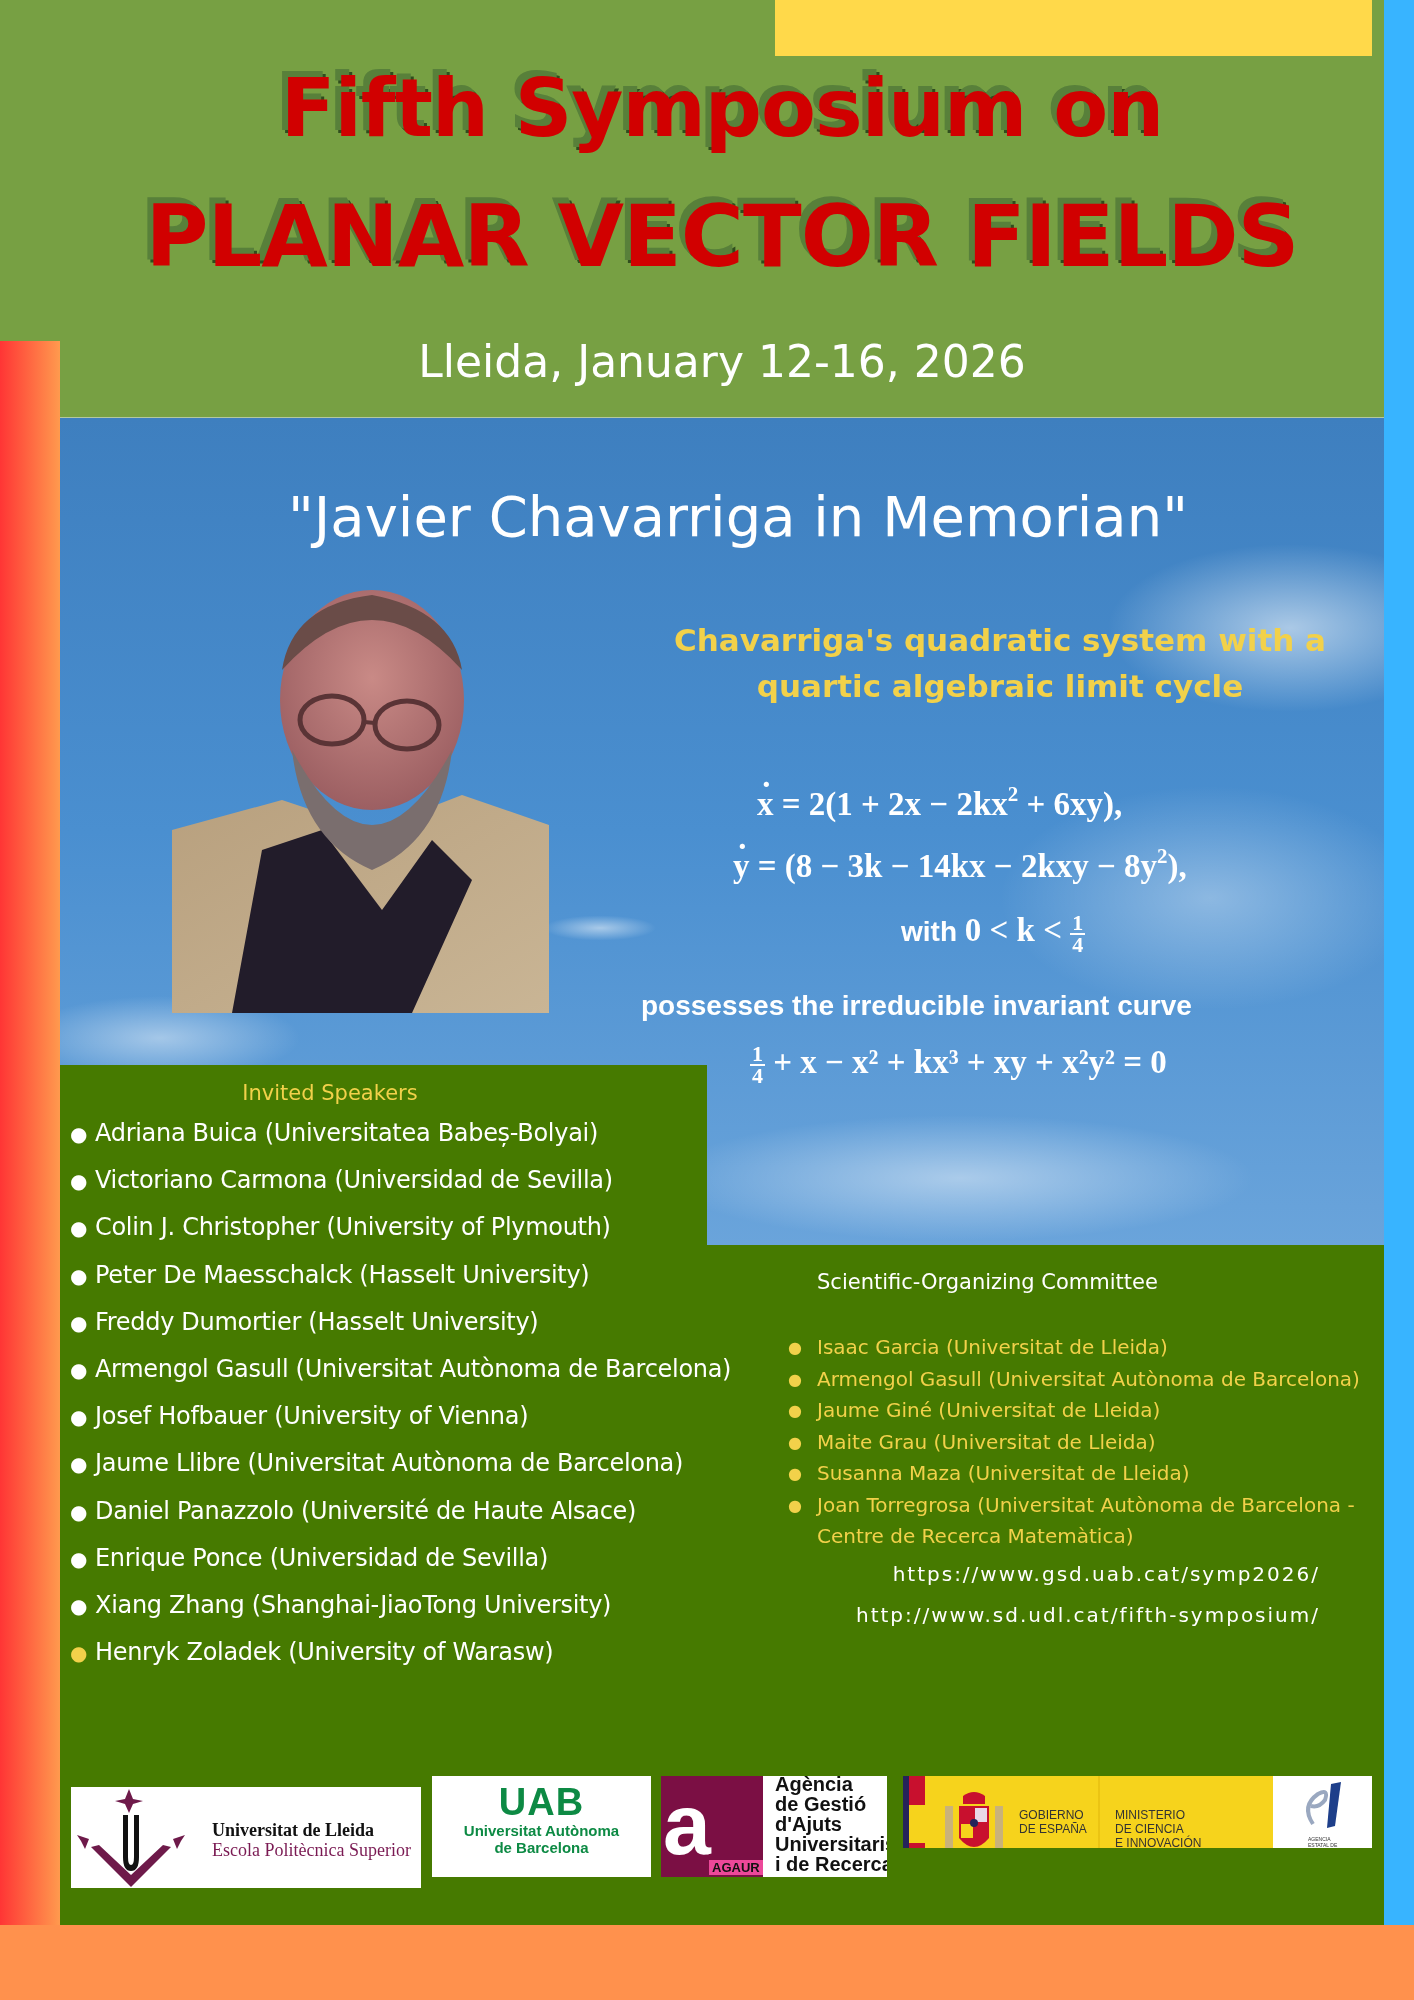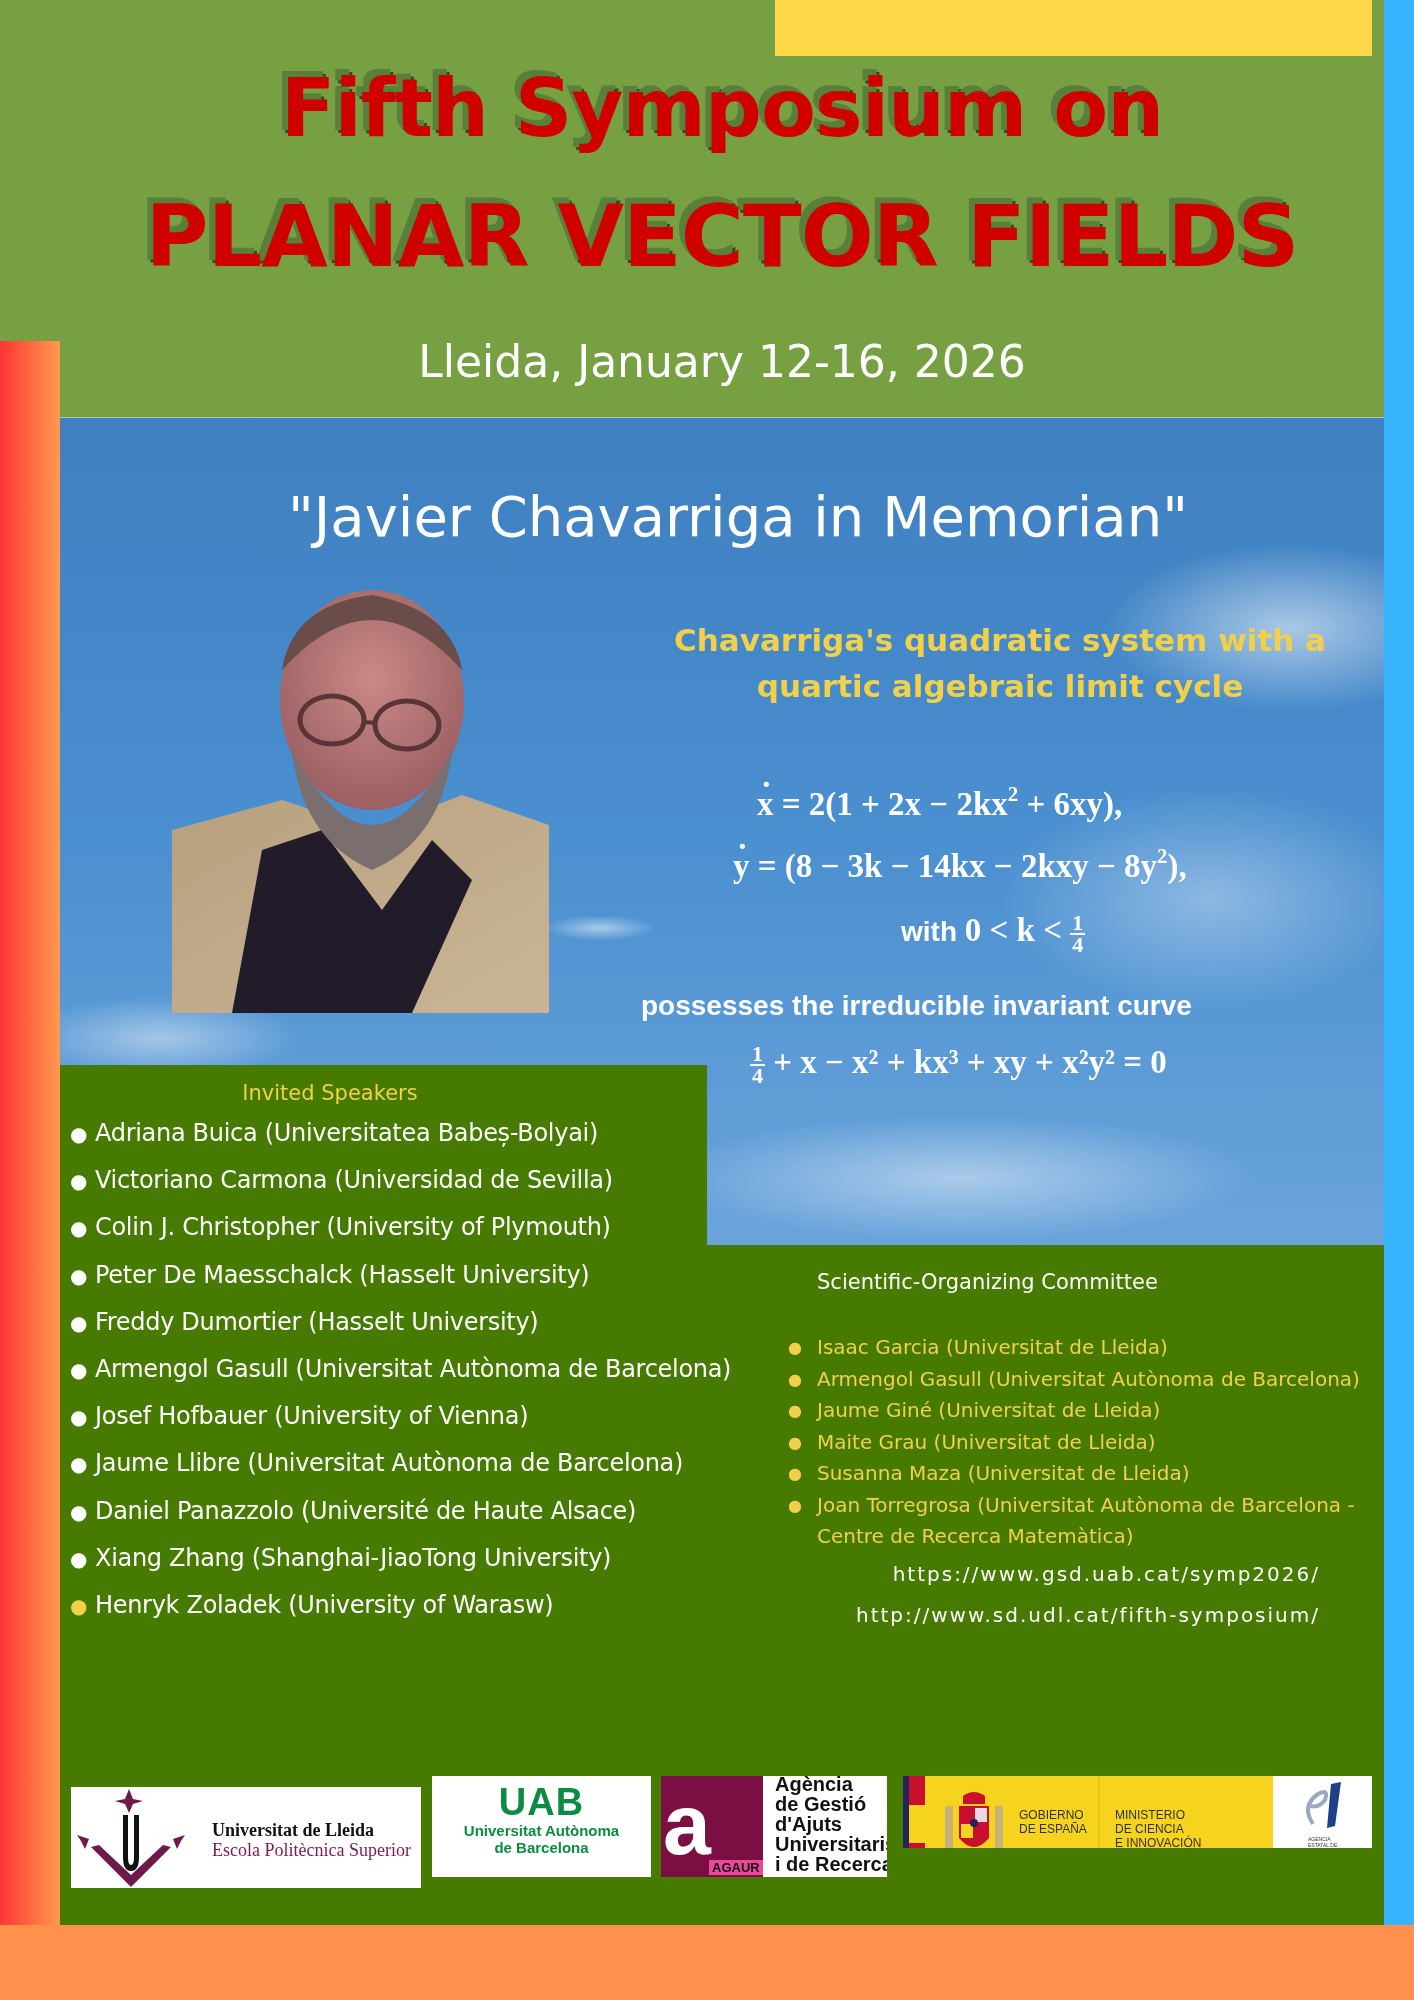--- a/index.html
+++ b/index.html
@@ -173,20 +173,21 @@
 <ul class="speakers">
   <li><span class="bullet">●</span><span>Adriana Buica (Universitatea Babeș-Bolyai)</span></li>
   <li><span class="bullet">●</span><span>Victoriano Carmona (Universidad de Sevilla)</span></li>
   <li><span class="bullet">●</span><span>Colin J. Christopher (University of Plymouth)</span></li>
   <li><span class="bullet">●</span><span>Peter De Maesschalck (Hasselt University)</span></li>
   <li><span class="bullet">●</span><span>Freddy Dumortier (Hasselt University)</span></li>
   <li><span class="bullet">●</span><span>Armengol Gasull (Universitat Autònoma de Barcelona)</span></li>
   <li><span class="bullet">●</span><span>Josef Hofbauer (University of Vienna)</span></li>
   <li><span class="bullet">●</span><span>Jaume Llibre (Universitat Autònoma de Barcelona)</span></li>
   <li><span class="bullet">●</span><span>Daniel Panazzolo (Université de Haute Alsace)</span></li>
+  <li><span class="bullet">●</span><span>Enrique Ponce (Universidad de Sevilla)</span></li>
   <li><span class="bullet">●</span><span>Xiang Zhang (Shanghai-JiaoTong University)</span></li>
   <li class="last"><span class="bullet">●</span><span>Henryk Zoladek (University of Warasw)</span></li>
 </ul>
 
 <div class="committee-title">Scientific-Organizing Committee</div>
 <ul class="committee">
   <li>
       <span class="bullet">●</span>
       <span>Isaac Garcia (Universitat de Lleida)</span>
     </li>

